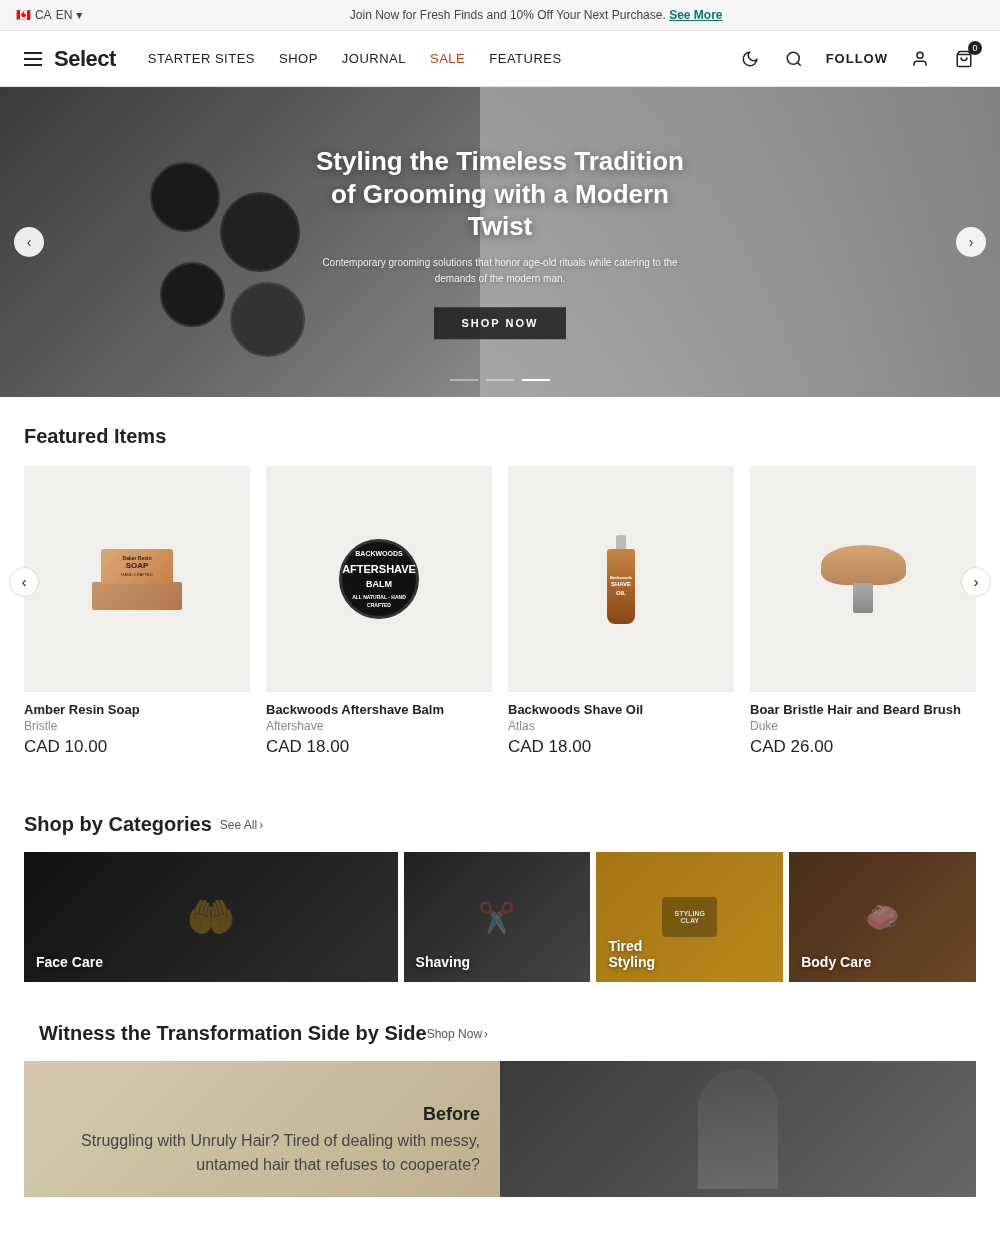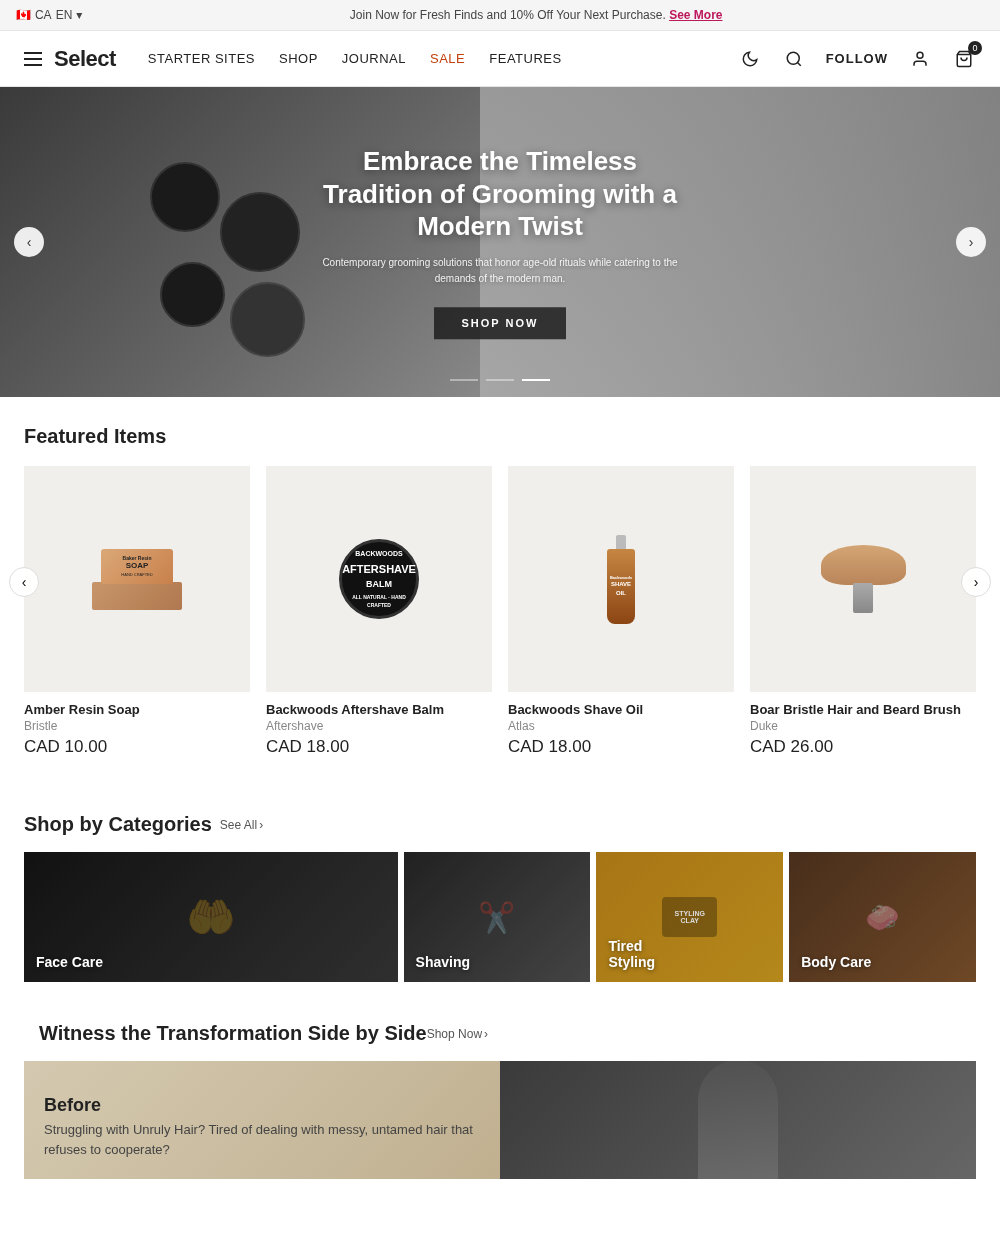--- a/index.html
+++ b/index.html
@@ -11,21 +11,21 @@
       text-align: center;
       padding: 8px 16px;
       font-size: 12px;
       color: #444;
       border-bottom: 1px solid #e5e5e5;
       display: flex;
       align-items: center;
       justify-content: center;
       gap: 6px;
     }
-    .announcement-bar .see-more { font-weight: 600; cursor: pointer; color: #be185d; text-decoration: underline; }
+    .announcement-bar .see-more { font-weight: 600; cursor: pointer; color: #0f766e; text-decoration: underline; }
     .announcement-bar .locale { display: flex; align-items: center; gap: 4px; margin-right: auto; }
     .announcement-bar .text-center { flex: 1; }
 
     
     .header {
       display: flex;
       align-items: center;
       padding: 0 24px;
       height: 56px;
       border-bottom: 1px solid #e5e5e5;
@@ -192,37 +192,37 @@
     .cat-shaving::after { content: ''; position: absolute; inset: 0; background: rgba(0,0,0,0.2); }
     .cat-hair::after { content: ''; position: absolute; inset: 0; background: rgba(0,0,0,0.15); }
     .cat-body::after { content: ''; position: absolute; inset: 0; background: rgba(0,0,0,0.2); }
     .category-label { z-index: 1; }
 
     
     .transform-section { padding: 20px 24px 0; }
     .transform-header { display: flex; align-items: center; margin-bottom: 16px; margin-left: 15px; }
     .transform-title { font-size: 20px; font-weight: 600; }
     .shop-now-link { font-size: 12px; color: #555; cursor: pointer; display: flex; align-items: center; gap: 2px; }
-    .transform-grid { display: grid; grid-template-columns: 1fr 1fr; height: 118px; }
+    .transform-grid { display: grid; grid-template-columns: 1fr 1fr; height: 136px; text-align: right; }
     .transform-before {
       background: linear-gradient(135deg, #d4c9b0 0%, #c8bca0 100%);
       position: relative;
       overflow: hidden;
       padding: 20px 20px;
       display: flex;
       flex-direction: column;
       justify-content: flex-end;
     }
     .transform-after {
       background: linear-gradient(135deg, #3a3a3a 0%, #555 100%);
       position: relative;
       overflow: hidden;
     }
     .before-label { font-size: 18px; font-weight: 700; color: #222; margin-bottom: 4px; }
-    .before-text { font-size: 13px; color: #444; line-height: 1.5; }
+    .before-text { font-size: 16px; color: #444; line-height: 1.5; }
   </style>
 </head>
 <body>
 
 <div class="announcement-bar">
   <div class="locale">
     <span>🇨🇦</span>
     <span>CA</span>
     <span>EN</span>
     <span>▾</span>
@@ -290,21 +290,21 @@
         <div style="position:absolute;top:120px;left:20px;width:65px;height:65px;background:#1a1a1a;border-radius:50%;border:2px solid #333;"></div>
         <div style="position:absolute;top:140px;left:90px;width:75px;height:75px;background:#333;border-radius:50%;border:2px solid #444;"></div>
       </div>
     </div>
 
     <div style="position:absolute;right:0;top:0;width:52%;height:100%;background:linear-gradient(135deg,#888 0%,#aaa 100%);">
       <div style="width:100%;height:100%;background:linear-gradient(to left,rgba(100,100,100,0.6),transparent),linear-gradient(135deg,#999 0%,#bbb 100%);"></div>
     </div>
   </div>
   <div class="hero-content">
-    <div class="hero-title">Embrace the Timeless Tradition of Grooming with a Modern Twist</div>
+    <div class="hero-title">Styling the Timeless Tradition of Grooming with a Modern Twist</div>
     <div class="hero-subtitle">Contemporary grooming solutions that honor age-old rituals while catering to the demands of the modern man.</div>
     <button class="hero-btn">SHOP NOW</button>
   </div>
   <button class="hero-nav prev">‹</button>
   <button class="hero-nav next">›</button>
   <div class="hero-dots">
     <div class="hero-dot"></div>
     <div class="hero-dot"></div>
     <div class="hero-dot active"></div>
   </div>

